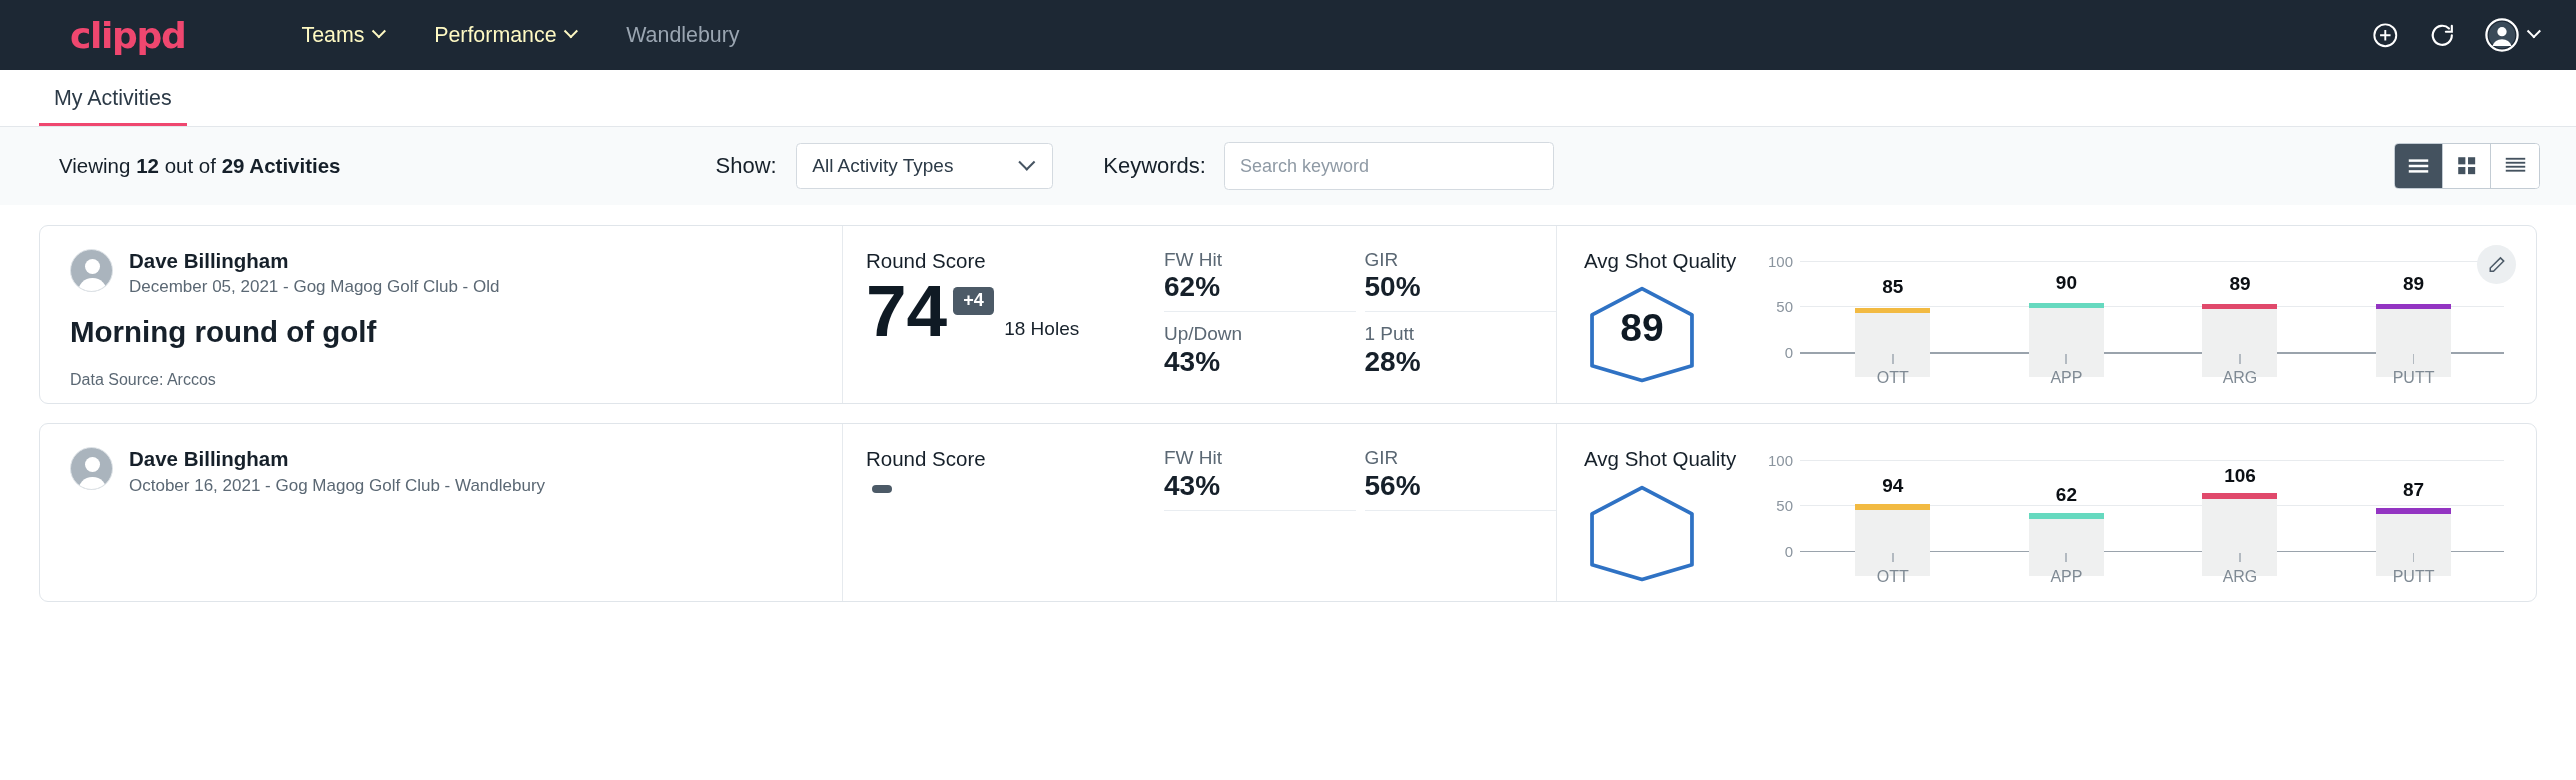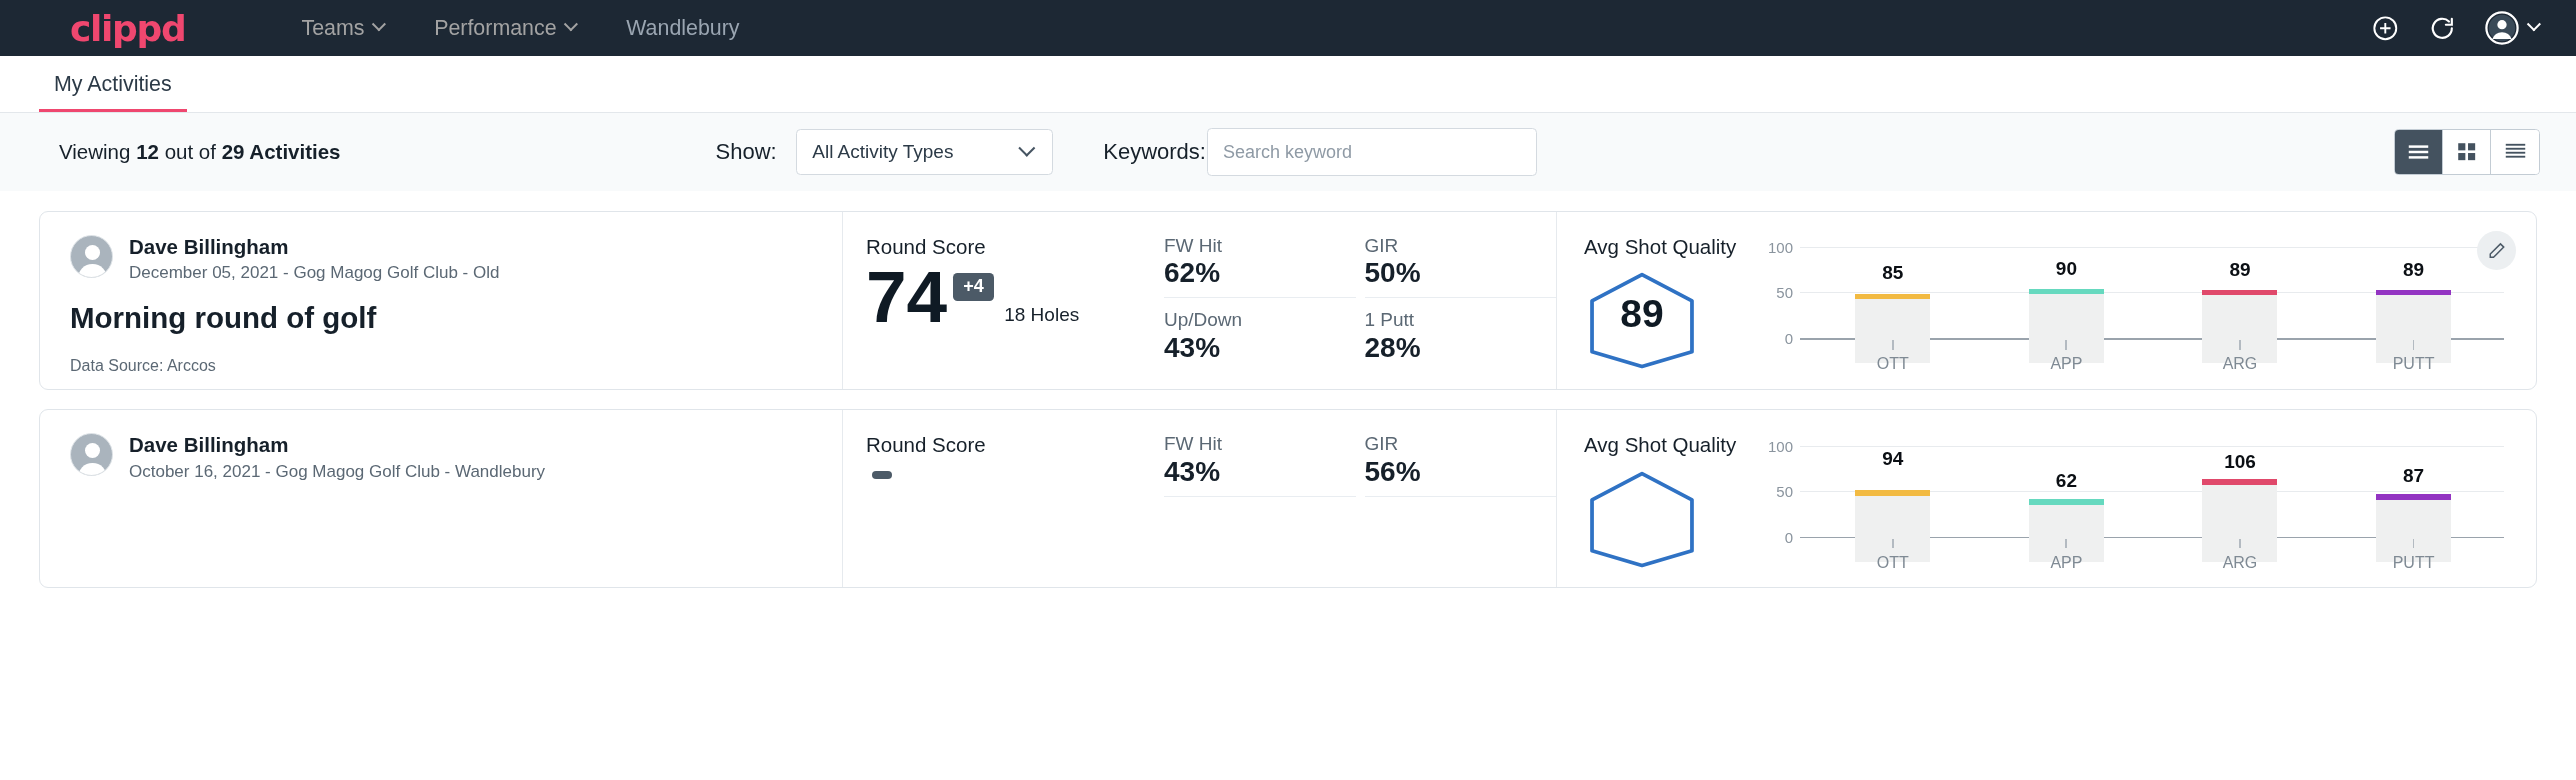--- a/index.html
+++ b/index.html
@@ -5,38 +5,38 @@
   * { box-sizing: border-box; margin: 0; padding: 0; }
   html, body {
     width: 2576px; height: 780px;
     background: #ffffff;
     font-family: "Liberation Sans", sans-serif;
     overflow: hidden;
   }
 
   
   .topnav {
-    height: 56px;
+    height: 70px;
     background: #1d2834;
     display: flex;
     align-items: center;
     padding: 0 37px 0 70px;
     position: relative;
   }
   .logo {
     font-size: 36px;
     font-weight: bold;
     color: #ef476f;
     letter-spacing: -1.3px;
     margin-right: 91px;
     font-family: "DejaVu Sans", sans-serif;
   }
   .navlinks { display: flex; align-items: center; gap: 0px; }
   .navlink {
-    color: #a3a3a3;
+    color: #fef9c3;
     font-size: 21.4px;
     padding: 0 25px;
     display: flex;
     align-items: center;
     gap: 9.8px;
     white-space: nowrap;
     cursor: pointer;
   }
   .navlink.dim { color: #9aa5b1; }
   .chev {
@@ -100,21 +100,21 @@
     cursor: pointer;
     position: relative;
   }
   .select .sel-chev {
     position: absolute; right: 19.6px;
     width: 11.6px; height: 11.6px;
     border-right: 2.7px solid #465462;
     border-bottom: 2.7px solid #465462;
     transform: rotate(45deg) translate(-2.7px,-2.7px);
   }
-  .kwgroup { display: flex; align-items: center; gap: 1px; margin-left: 50px; }
+  .kwgroup { display: flex; align-items: center; gap: 18px; margin-left: 50px; }
   .kwinput {
     width: 330px; height: 48px;
     background: #fff;
     border: 0.9px solid #d4dae0;
     border-radius: 4.5px;
     padding: 0 15px;
     font-size: 18px;
     color: #c2410c;
     font-family: "Liberation Sans", sans-serif;
   }
@@ -512,21 +512,21 @@
       <div class="chart">
         <div class="chart-inner">
           <div class="ylab" style="top:-8px">100</div>
           <div class="ylab" style="top:37px">50</div>
           <div class="ylab" style="top:83px">0</div>
           <div class="gridline" style="top:0px"></div>
           <div class="gridline" style="top:45px"></div>
           <div class="axisline" style="top:91px"></div>
           <div class="bars" style="height:91px;top:auto;bottom:0">
             <div class="bar-col">
-              <div class="bar-val" style="bottom:92px">94</div>
+              <div class="bar-val" style="bottom:79px">94</div>
               <div class="bar-cap" style="background:#f2ba42"></div>
               <div class="bar-body" style="height:66px"></div>
             </div>
             <div class="bar-col">
               <div class="bar-val" style="bottom:70px">62</div>
               <div class="bar-cap" style="background:#66d9bf"></div>
               <div class="bar-body" style="height:57px"></div>
             </div>
             <div class="bar-col">
               <div class="bar-val" style="bottom:89px">106</div>

